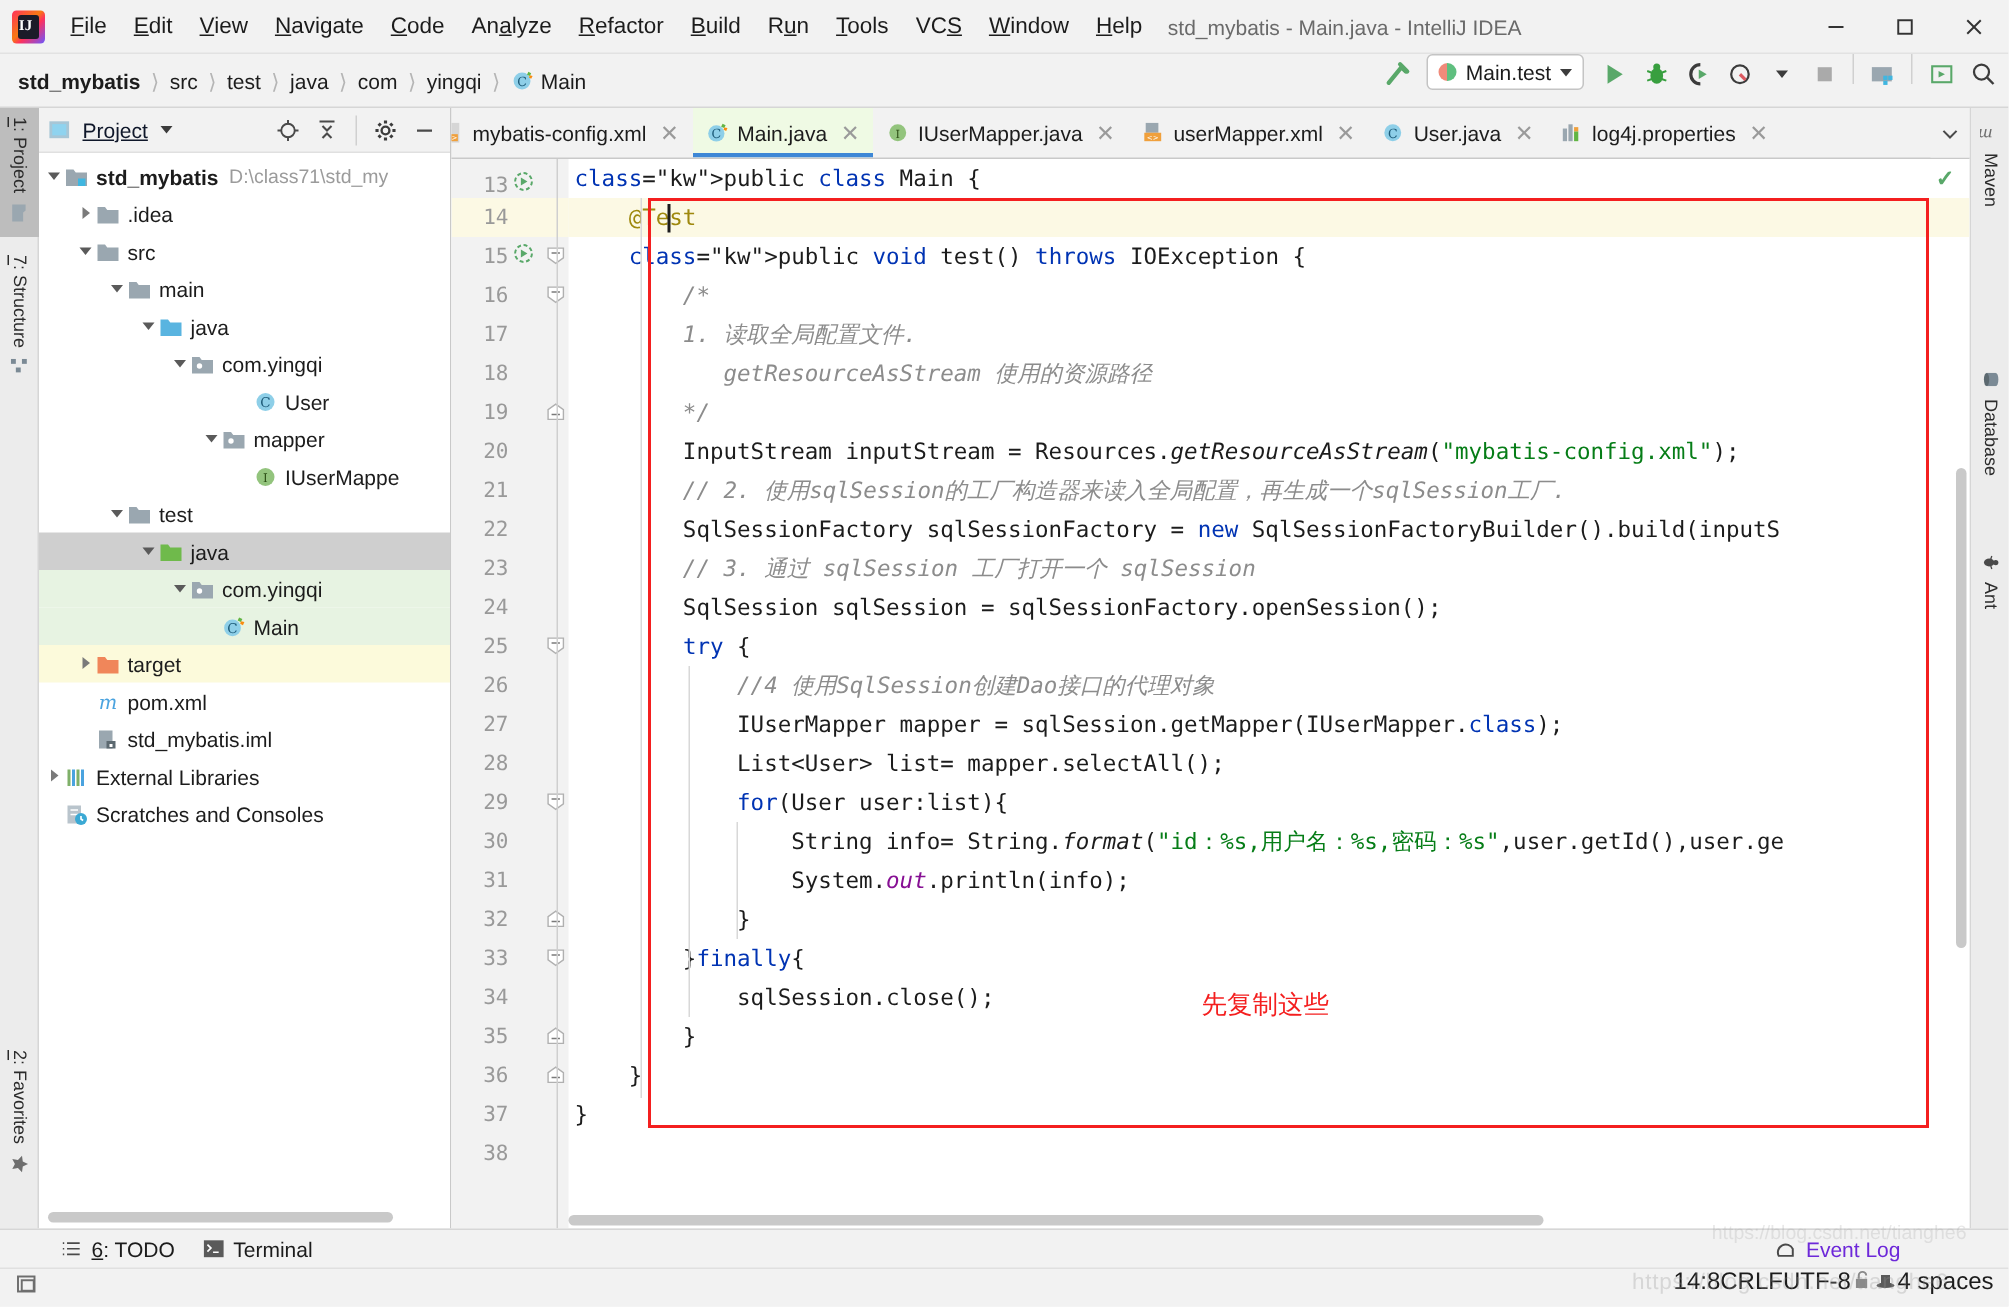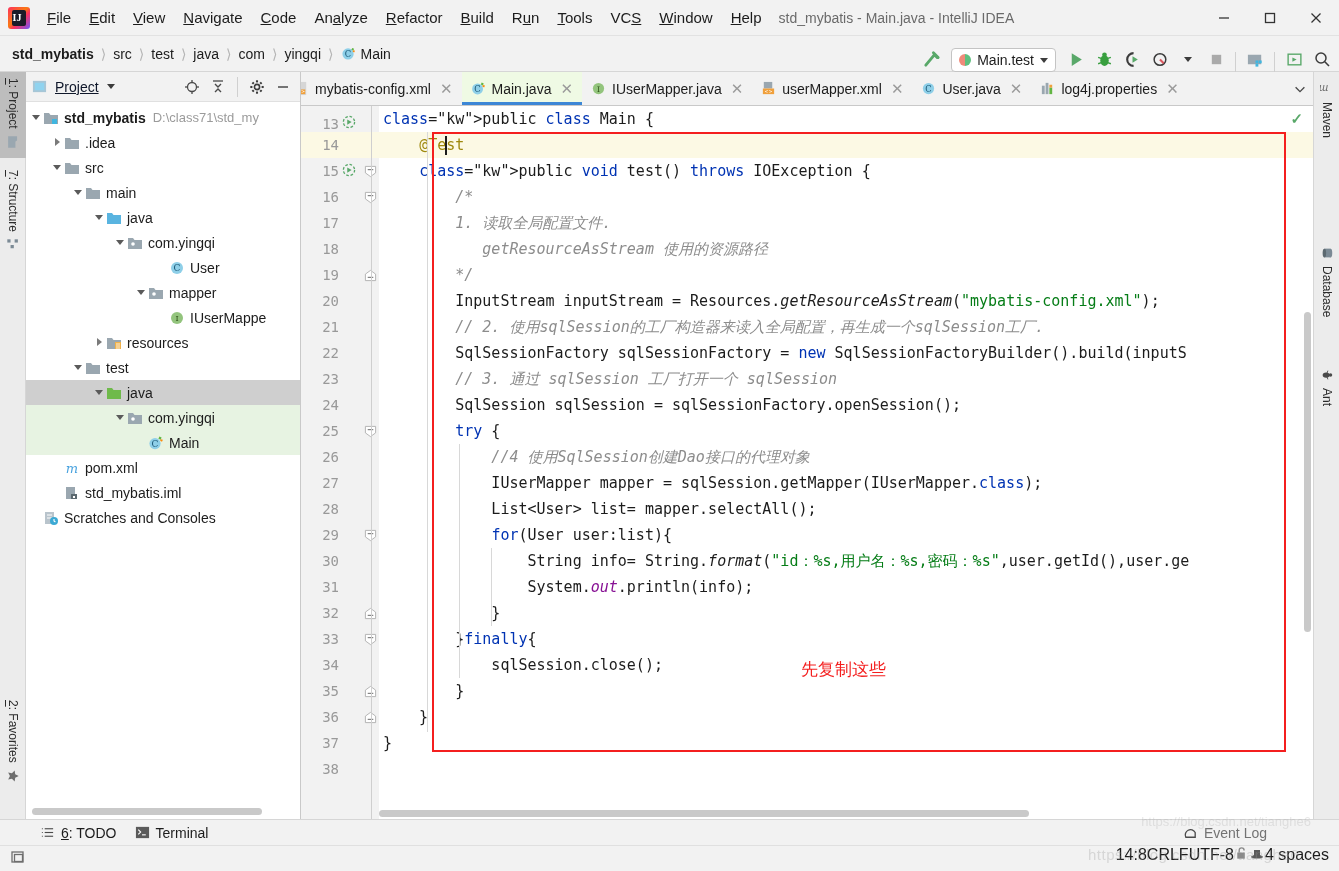--- a/index.html
+++ b/index.html
@@ -58,21 +58,21 @@
     border-bottom: 1px solid #d6d6d6;
   }
   .crumbs { display: flex; align-items: center; padding-left: 12px; }
   .crumb { font-size: 14px; color: #1c1c1c; white-space: nowrap; display:flex; align-items:center; gap:5px;}
   .crumb.bold { font-weight: bold; }
   .crumb-sep {
     margin: 0 7px; color: #b5b5b5; font-size: 14px;
   }
   .toolbar-right {
     position: absolute; right: 4px; top: 0; height: 36px;
-    display: flex; align-items: flex-end; gap: 2px;
+    display: flex; align-items: flex-start; gap: 2px;
   }
   .tb-icon {
     width: 26px; height: 26px; display: flex; align-items: center;
     justify-content: center;
   }
   .runcfg {
     display: flex; align-items: center; gap: 6px;
     border: 1px solid #c4c4c4; border-radius: 4px; background: #fff;
     height: 24px; padding: 0 7px; margin: 0 5px; font-size: 14px; color:#1c1c1c;
   }
@@ -229,21 +229,21 @@
   
   .bottom-bar {
     position: absolute; left: 0; top: 819px; width: 1339px; height: 26px;
     background: #f2f2f2; border-top: 1px solid #d6d6d6;
     display: flex; align-items: center; gap: 18px; padding-left: 40px;
   }
   .bb-item { display: flex; align-items: center; gap: 6px; font-size: 14px; color: #1c1c1c; }
   .bb-item u { text-decoration: underline; }
   .event-log {
     position: absolute; right: 72px; top: 0; height: 26px;
-    display: flex; align-items: center; gap: 6px; font-size: 14px; color: #737373;
+    display: flex; align-items: center; gap: 6px; font-size: 14px; color: #6d28d9;
   }
 
   
   .statusbar {
     position: absolute; left: 0; top: 845px; width: 1339px; height: 26px;
     background: #f2f2f2; border-top: 1px solid #e0e0e0;
     display: flex; align-items: center;
   }
   .sb-right {
     position: absolute; right: 10px; top: 0; height: 26px;
@@ -583,34 +583,20 @@
         <div class="trow">
           <span style="width: 130px; flex: 0 0 auto;"></span>
           <span class="arrow "></span>
           <span class="ficon"><svg width="16" height="16" viewBox="0 0 16 16">
               <circle cx="8" cy="8" r="6" fill="#93c47d"></circle>
               <text x="8" y="11.4" font-size="8" text-anchor="middle" fill="#2d5016" font-family="DejaVu Serif, serif">I</text>
             </svg></span>
           <span class="tlabel">IUserMappe</span>
         </div>
         <div class="trow">
-          <span style="width: 67px; flex: 0 0 auto;"></span>
-          <span class="arrow right"></span>
-          <span class="ficon"><svg width="16" height="16" viewBox="0 0 16 16">
-              <path d="M1 3h5l1.5 2H15v9H1z" fill="#9aa7b0"></path>
-              <rect x="9" y="7" width="6" height="7" fill="#f0b24b"></rect>
-              <g stroke="#fff" stroke-width="0.8">
-                <line x1="10" y1="9" x2="14" y2="9"></line>
-                <line x1="10" y1="11" x2="14" y2="11"></line>
-                <line x1="10" y1="13" x2="14" y2="13"></line>
-              </g>
-            </svg></span>
-          <span class="tlabel">resources</span>
-        </div>
-        <div class="trow">
           <span style="width: 46px; flex: 0 0 auto;"></span>
           <span class="arrow down"></span>
           <span class="ficon"><svg width="16" height="16" viewBox="0 0 16 16">
               <path d="M1 3h5l1.5 2H15v9H1z" fill="#9aa7b0"></path>
             </svg></span>
           <span class="tlabel">test</span>
         </div>
         <div class="trow sel-grey">
           <span style="width: 67px; flex: 0 0 auto;"></span>
           <span class="arrow down"></span>
@@ -632,37 +618,56 @@
           <span style="width: 109px; flex: 0 0 auto;"></span>
           <span class="arrow "></span>
           <span class="ficon"><svg width="16" height="16" viewBox="0 0 16 16">
               <circle cx="7" cy="8.6" r="5.6" fill="#8ecfe8"></circle>
               <text x="7" y="12" font-size="9" text-anchor="middle" fill="#1c5a78" font-family="DejaVu Serif, serif">C</text>
               <path d="M11.4 1.6 l2.2 1 -1 2.1 -2.2-1 z" fill="#62b543"></path>
               <path d="M12.6 4.2 l2.3 .5 -.9 2.1 -1.9-1 z" fill="#f98b0e"></path>
             </svg></span>
           <span class="tlabel">Main</span>
         </div>
+        <div class="trow sel-yellow">
+          <span style="width: 25px; flex: 0 0 auto;"></span>
+          <span class="arrow right"></span>
+          <span class="ficon"><svg width="16" height="16" viewBox="0 0 16 16">
+              <path d="M1 3h5l1.5 2H15v9H1z" fill="#f0865a"></path>
+            </svg></span>
+          <span class="tlabel">target</span>
+        </div>
         <div class="trow">
           <span style="width: 25px; flex: 0 0 auto;"></span>
           <span class="arrow "></span>
           <span class="ficon"><svg width="16" height="16" viewBox="0 0 16 16">
               <text x="8" y="12.5" font-size="13" text-anchor="middle" fill="#4aa3df" font-family="DejaVu Serif, serif" font-style="italic">m</text>
             </svg></span>
           <span class="tlabel">pom.xml</span>
         </div>
         <div class="trow">
           <span style="width: 25px; flex: 0 0 auto;"></span>
           <span class="arrow "></span>
           <span class="ficon"><svg width="16" height="16" viewBox="0 0 16 16">
               <rect x="2" y="2" width="9" height="12" fill="#9aa7b0"></rect>
               <rect x="7" y="9" width="6" height="5" fill="#5c6970"></rect>
               <rect x="9" y="11" width="2" height="2" fill="#fff"></rect>
             </svg></span>
           <span class="tlabel">std_mybatis.iml</span>
+        </div>
+        <div class="trow">
+          <span style="width: 4px; flex: 0 0 auto;"></span>
+          <span class="arrow right"></span>
+          <span class="ficon"><svg width="16" height="16" viewBox="0 0 16 16">
+              <rect x="2" y="3" width="2" height="11" fill="#7fb069"></rect>
+              <rect x="5" y="3" width="2" height="11" fill="#4aa3df"></rect>
+              <rect x="8" y="3" width="2" height="11" fill="#7fb069"></rect>
+              <rect x="11" y="3" width="2" height="11" fill="#4aa3df"></rect>
+            </svg></span>
+          <span class="tlabel">External Libraries</span>
         </div>
         <div class="trow">
           <span style="width: 4px; flex: 0 0 auto;"></span>
           <span class="arrow "></span>
           <span class="ficon"><svg width="16" height="16" viewBox="0 0 16 16">
               <path d="M2 2 h9 v12 h-9 z" fill="#b9c4cc"></path>
               <path d="M4 5 l5 0 M4 8 l5 0" stroke="#fff" stroke-width="1"></path>
               <circle cx="11" cy="11" r="4" fill="#3ba9d4"></circle>
               <path d="M11 9 v2 l1.4 1" stroke="#fff" stroke-width="1.1" fill="none"></path>
             </svg></span>

